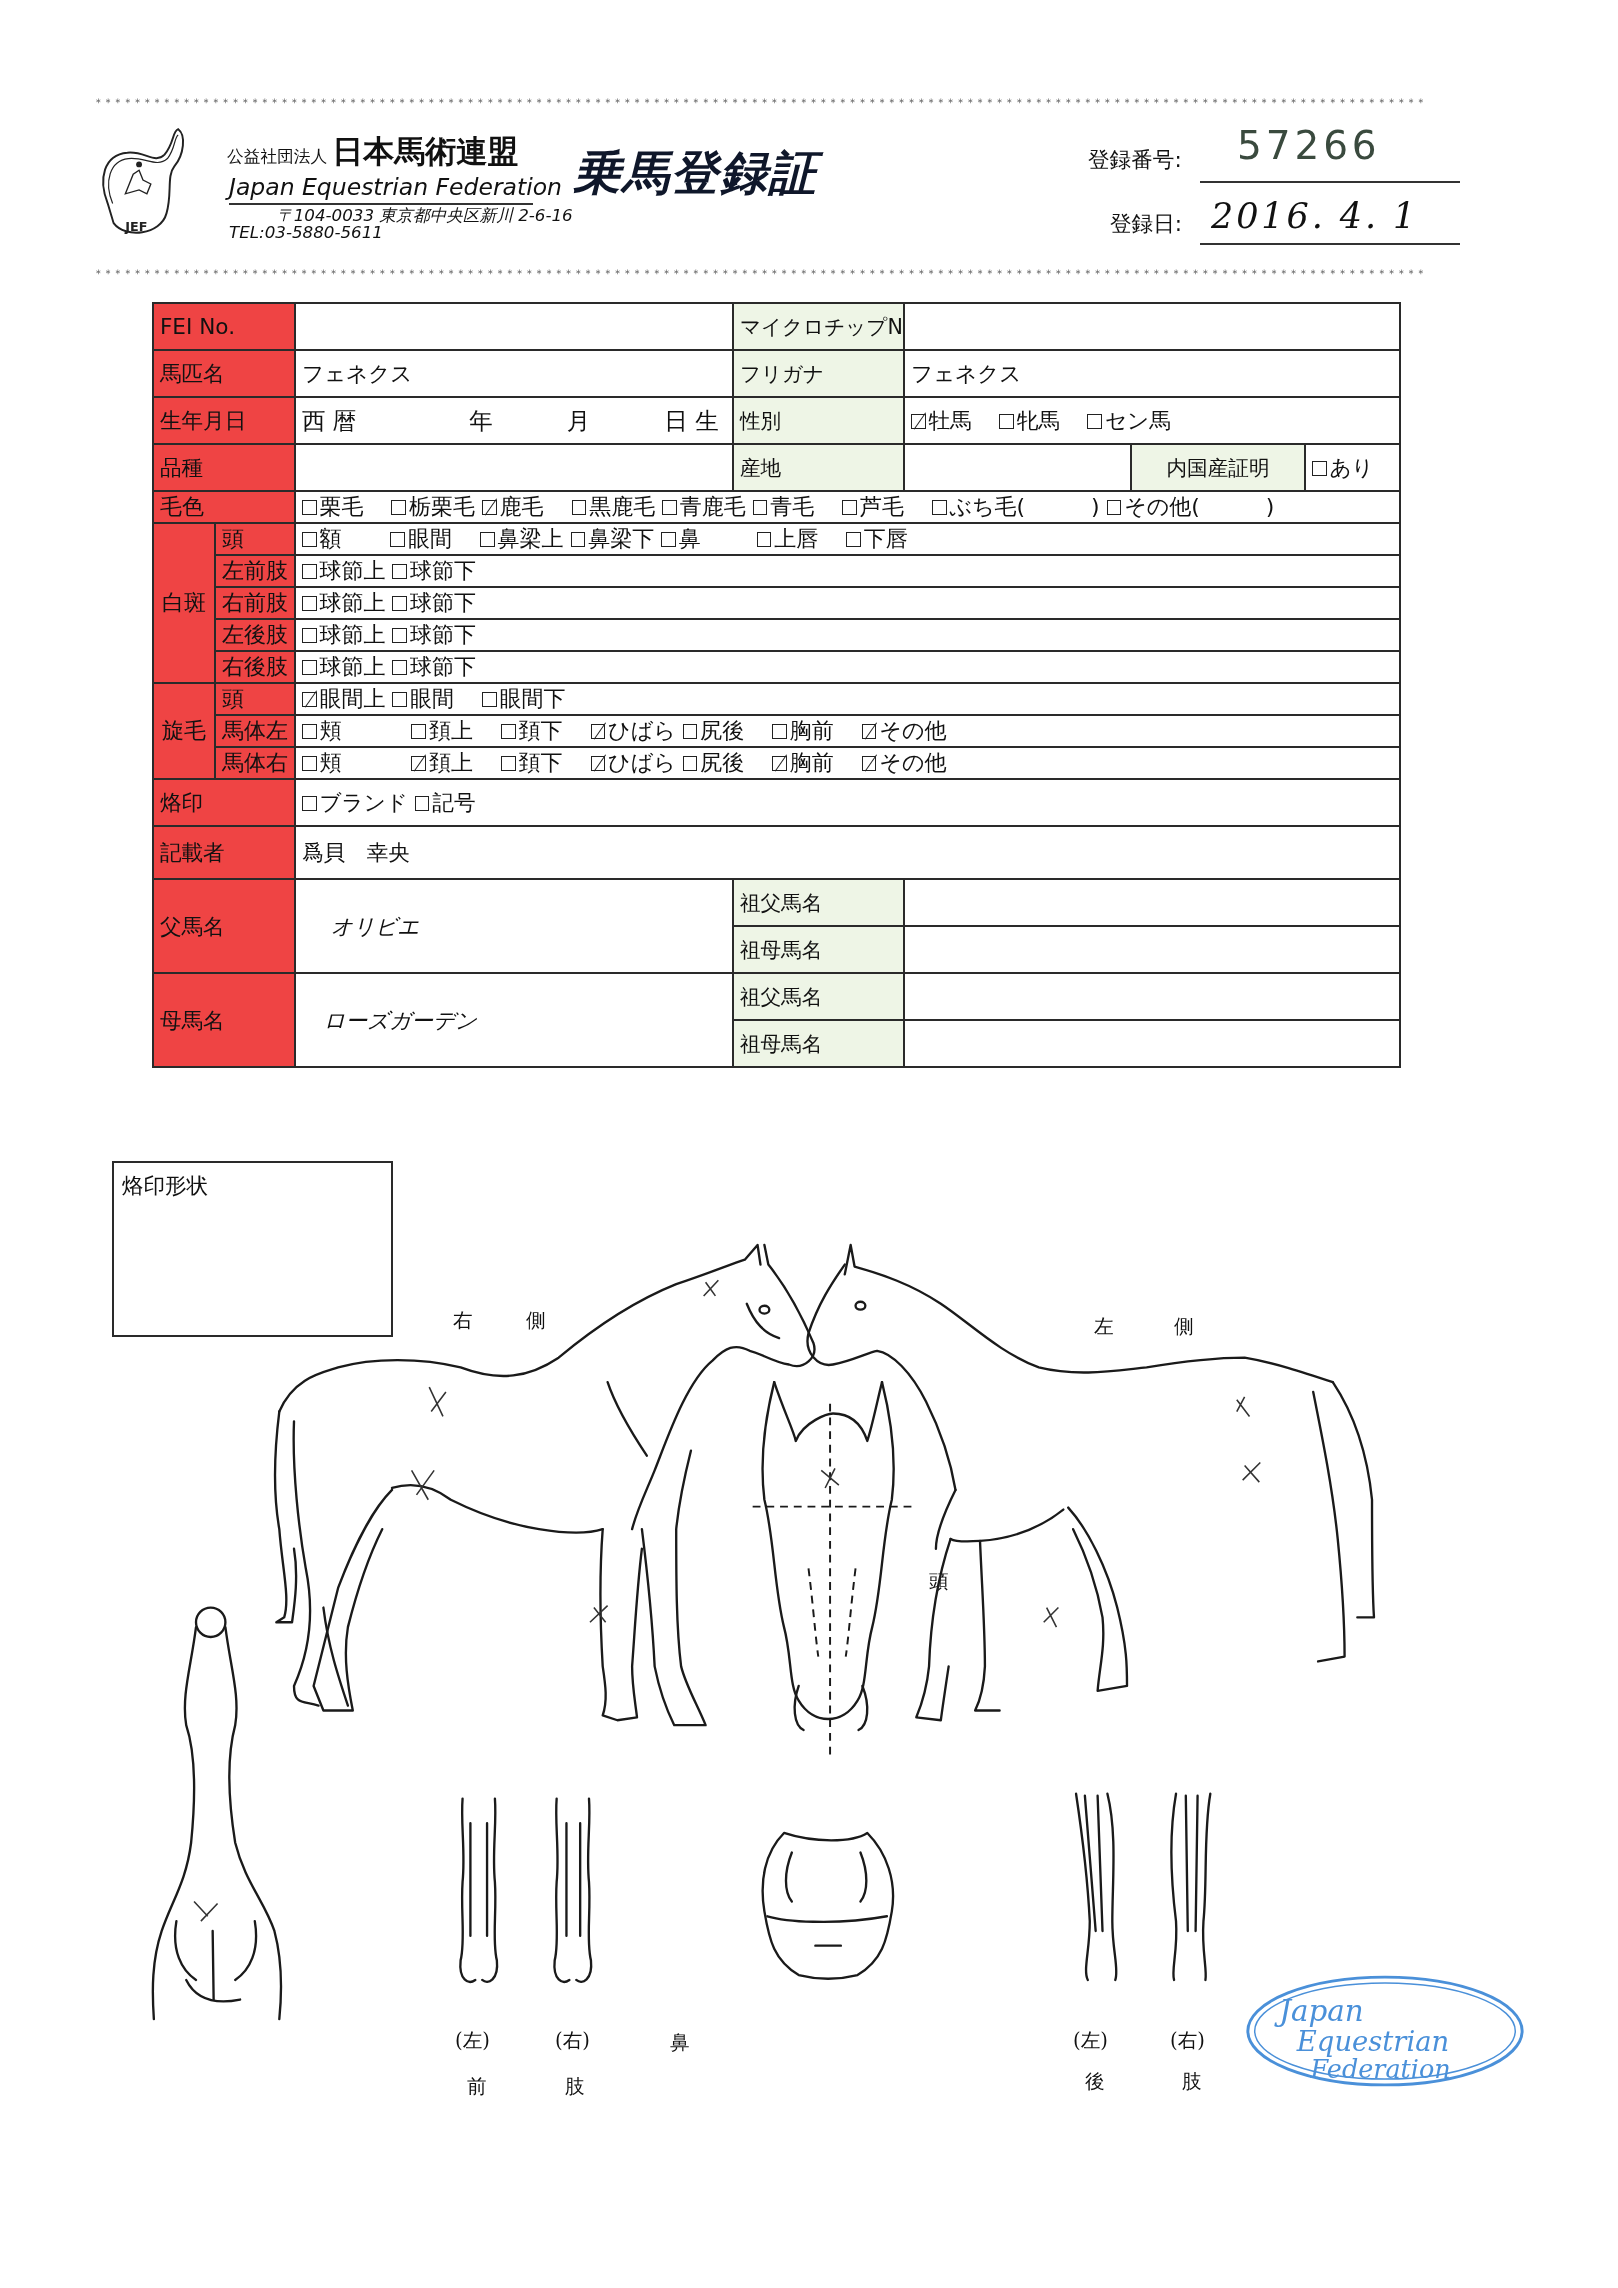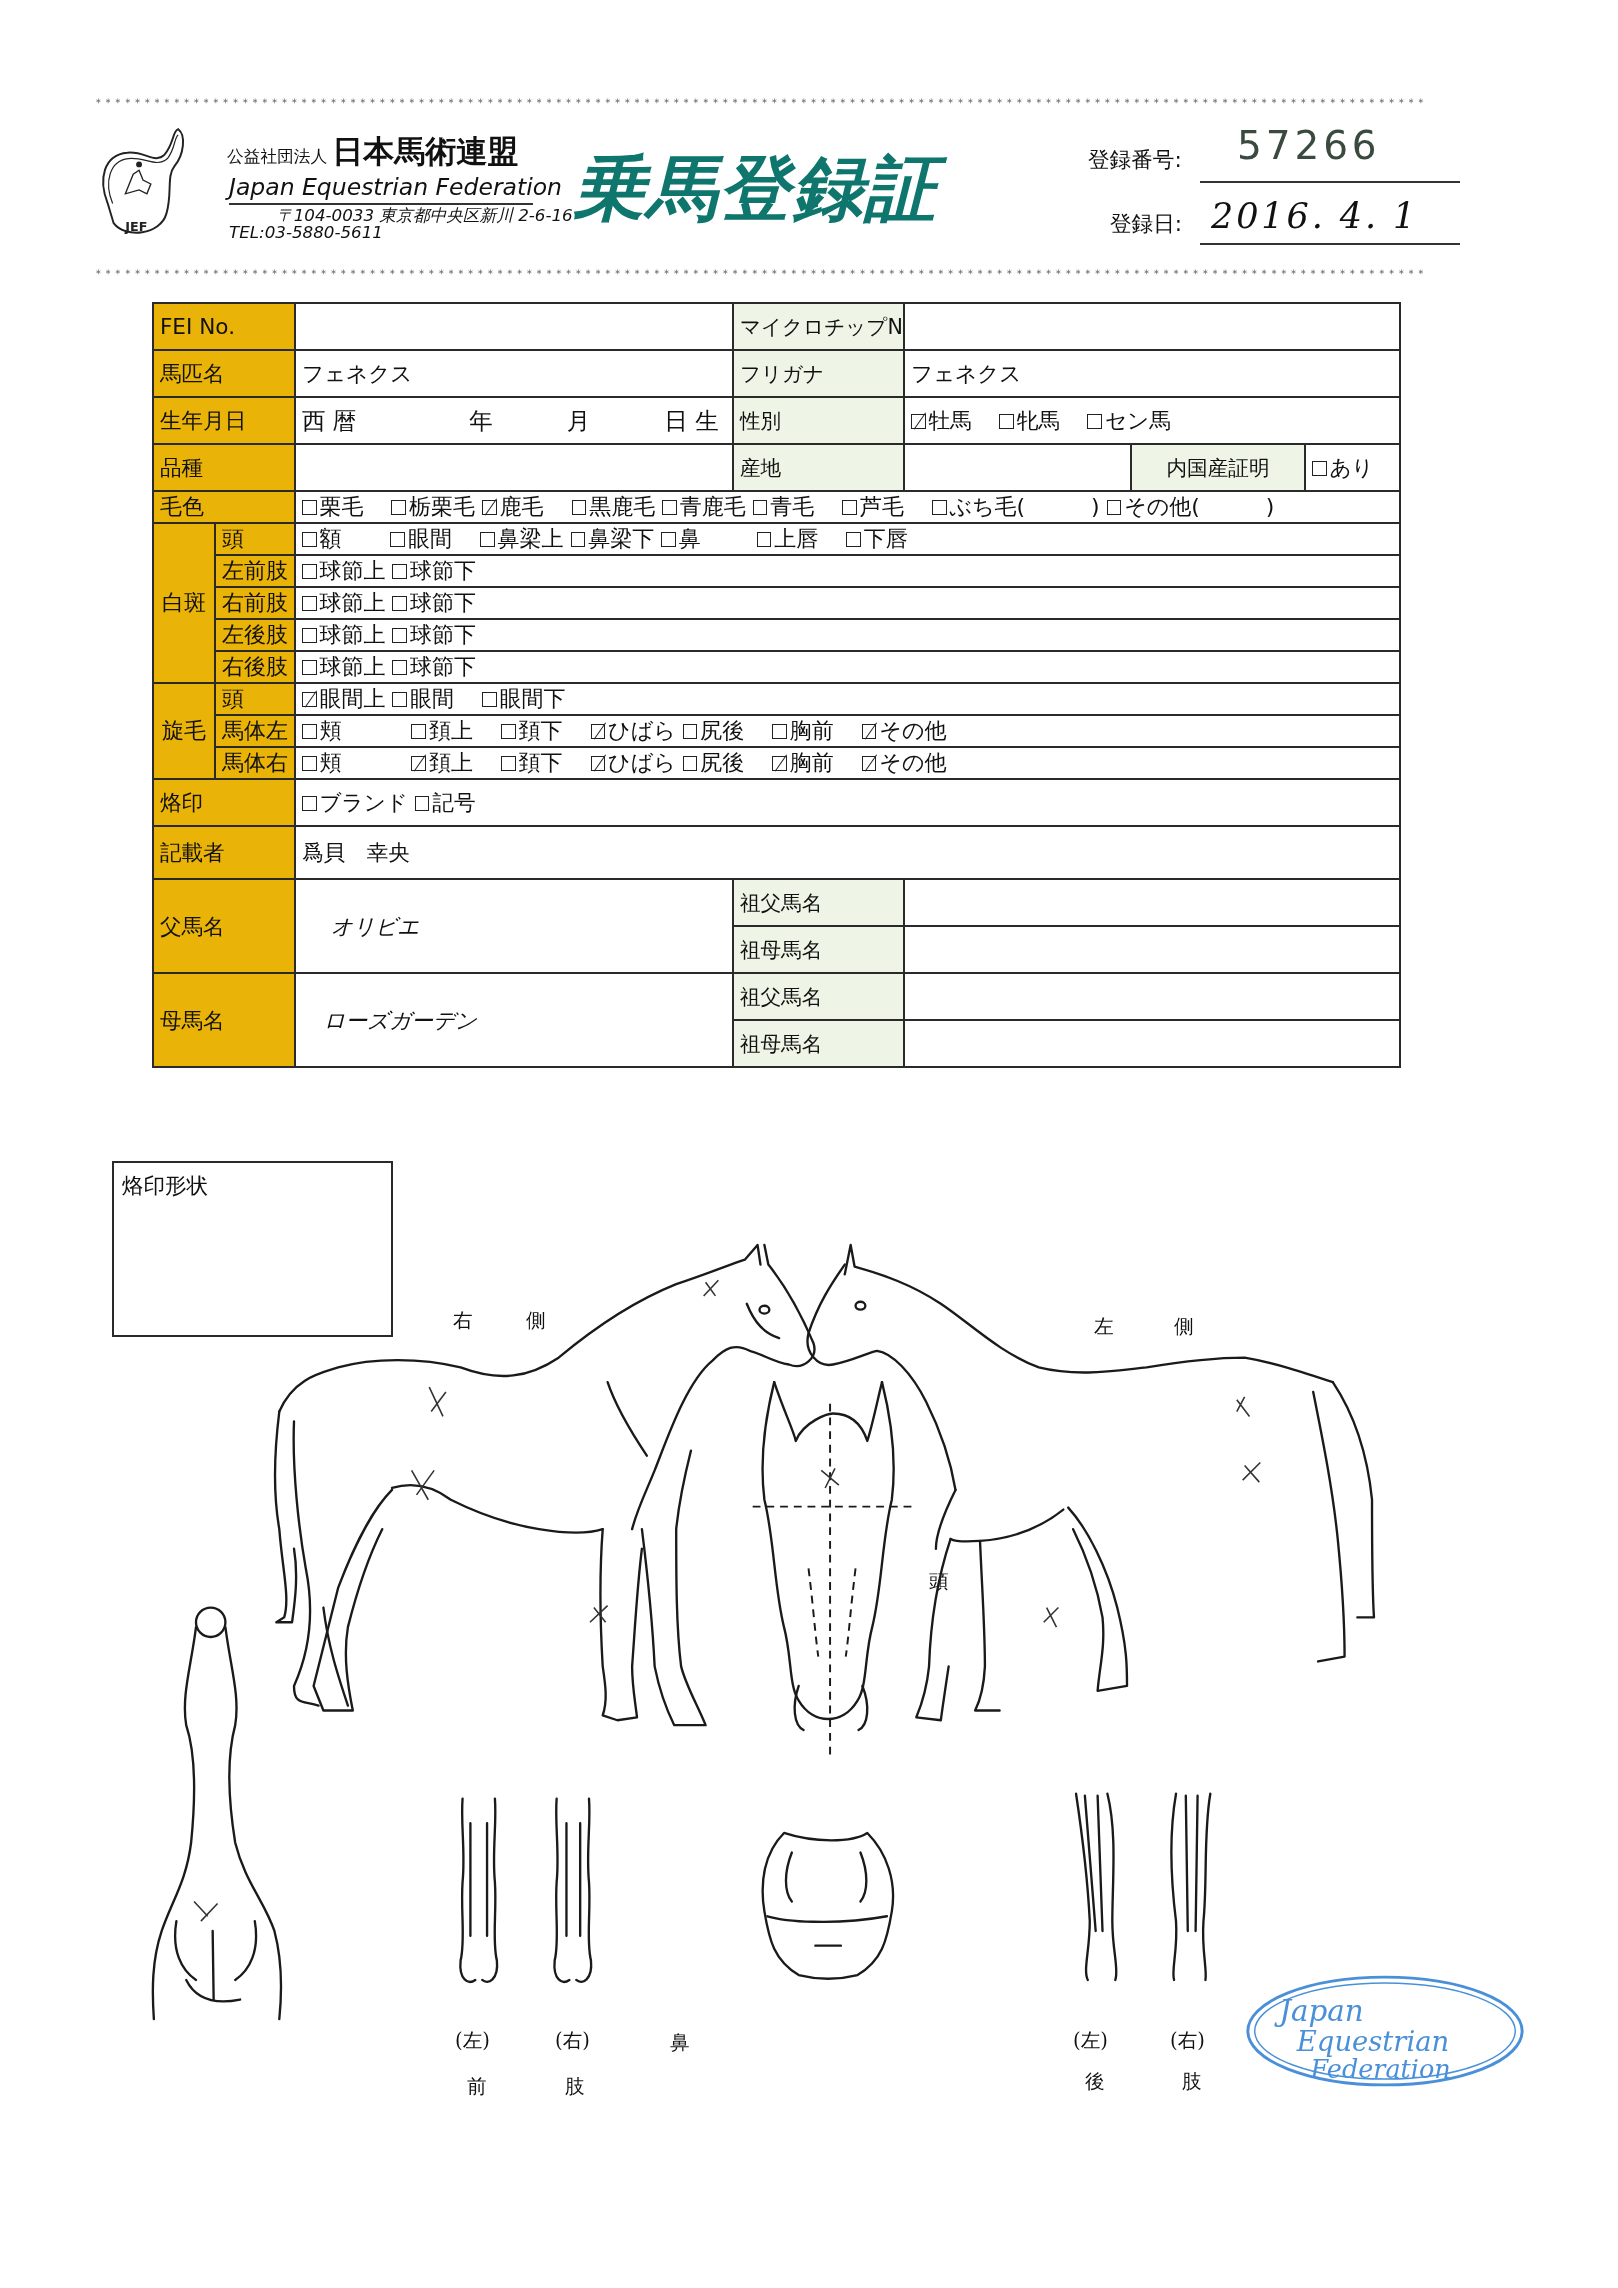--- a/index.html
+++ b/index.html
@@ -3,28 +3,28 @@
 <meta charset="utf-8">
 <style>
   html,body{margin:0;padding:0;background:#fff;}
   body{width:1618px;height:2289px;position:relative;overflow:hidden;font-family:"DejaVu Sans","Liberation Sans",sans-serif;color:#111;}
   .abs{position:absolute;}
   .stars{position:absolute;left:93px;width:1362px;height:13.7px;overflow:hidden;font-family:"DejaVu Sans Mono",monospace;font-size:10.8px;letter-spacing:-1px;color:#555;white-space:nowrap;line-height:13.7px;}
   .logo-text-jp-small{font-size:16.7px;}
   .logo-text-jp{font-size:31px;font-weight:bold;}
   .logo-en{font-size:23.5px;font-style:italic;}
   .logo-addr{font-size:16.7px;font-style:italic;line-height:17.6px;}
-  .title{font-size:71px;font-weight:bold;font-style:italic;color:#0f766e;letter-spacing:2px;}
+  .title{font-size:47px;font-weight:bold;font-style:italic;color:#0f172a;letter-spacing:2px;}
   .reg-label{font-size:21.6px;}
   .reg-value{font-size:39px;color:#3a4a3e;letter-spacing:3.9px;font-family:"DejaVu Sans",sans-serif;}
   .hand{font-family:"DejaVu Serif",serif;font-style:italic;}
   .underline{position:absolute;height:0;border-top:2px solid #333;}
   table.form{position:absolute;left:152px;top:302px;width:1248px;border-collapse:collapse;table-layout:fixed;}
   table.form td{border:2px solid #2a2a2a;padding:0 5.9px;font-size:21.6px;height:45px;vertical-align:middle;white-space:nowrap;overflow:hidden;}
-  table.form td.lbl{background:#eab308;}
+  table.form td.lbl{background:#ef4444;}
   table.form td.lbl-sm{background:#eef5e6;font-size:20.6px;}
   table.form tr.short td{height:27.4px;font-size:22px;margin-left:8px;}
   .val-big{font-size:29px;}
   .cb{display:inline-block;width:14.7px;height:14.7px;border:1.5px solid #222;vertical-align:-1px;margin-right:2.9px;position:relative;box-sizing:border-box;}
   .cb.on::after{content:"";position:absolute;left:2px;top:-5.9px;width:11.8px;height:19.6px;border-left:1.5px solid #222;transform:rotate(35deg);transform-origin:bottom left;}
   .opt{display:inline-block;margin-right:0;}
   .hand-lg{font-size:33px;font-family:"DejaVu Sans",sans-serif;font-weight:normal;}
   .brand-box{position:absolute;left:112px;top:1161px;width:277px;height:172px;border:2px solid #2a2a2a;}
   .brand-box span{position:absolute;left:7.8px;top:7.8px;font-size:21.6px;}
   .diag-label{position:absolute;font-family:"DejaVu Serif",serif;font-size:19.6px;}

